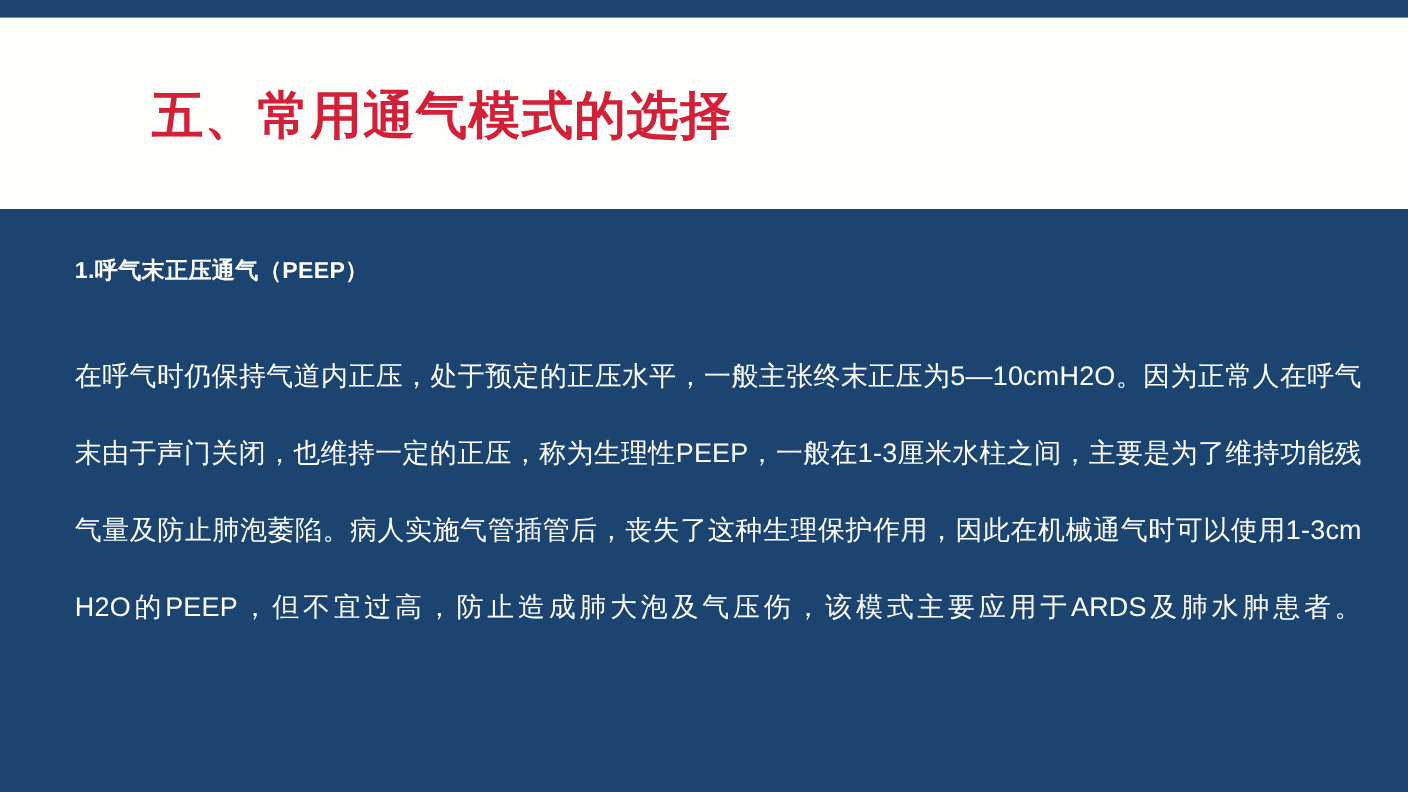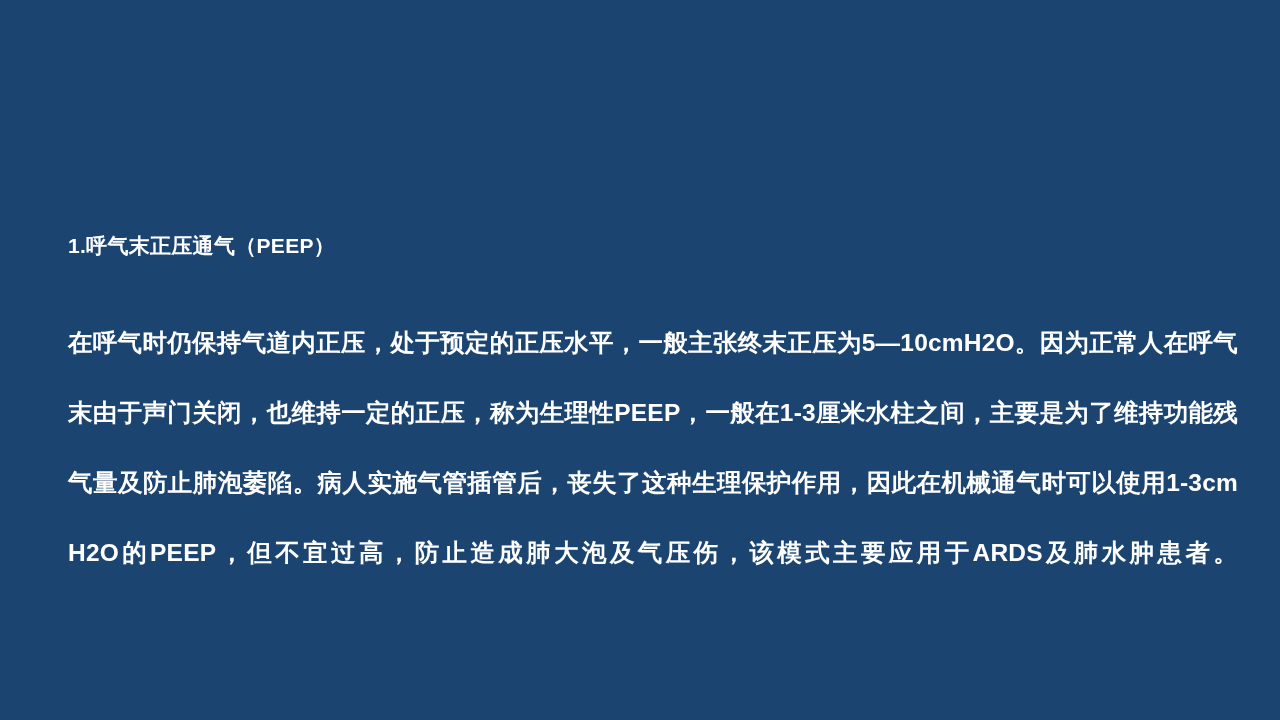--- a/index.html
+++ b/index.html
@@ -79,41 +79,44 @@
     white-space: nowrap;
   }
 
   .paragraph {
     position: absolute;
     left: 68px;
     top: 118px;
     width: 1170px;
     margin: 0;
     font-size: 24.5px;
-    font-weight: 700;
+    font-weight: 400;
     line-height: 70px;
     color: #ffffff;
     text-align: justify;
     text-justify: inter-character;
     letter-spacing: 0.2px;
     word-break: break-all;
   }
   .paragraph::after {
     content: "";
     display: inline-block;
     width: 100%;
   }
 </style>
 </head>
 <body>
 
 <div class="slide">
 
   <div class="top-bar"></div>
 
+  <div class="header-band">
+    <h1 class="slide-title">五、常用通气模式的选择</h1>
+  </div>
 
   <div class="body-area">
     <h2 class="subheading">1.呼气末正压通气（PEEP）</h2>
 
     <p class="paragraph">在呼气时仍保持气道内正压，处于预定的正压水平，一般主张终末正压为5—10cmH2O。因为正常人在呼气末由于声门关闭，也维持一定的正压，称为生理性PEEP，一般在1-3厘米水柱之间，主要是为了维持功能残气量及防止肺泡萎陷。病人实施气管插管后，丧失了这种生理保护作用，因此在机械通气时可以使用1-3cmH2O的PEEP，但不宜过高，防止造成肺大泡及气压伤，该模式主要应用于ARDS及肺水肿患者。</p>
   </div>
 
 </div>
 
 </body></html>

